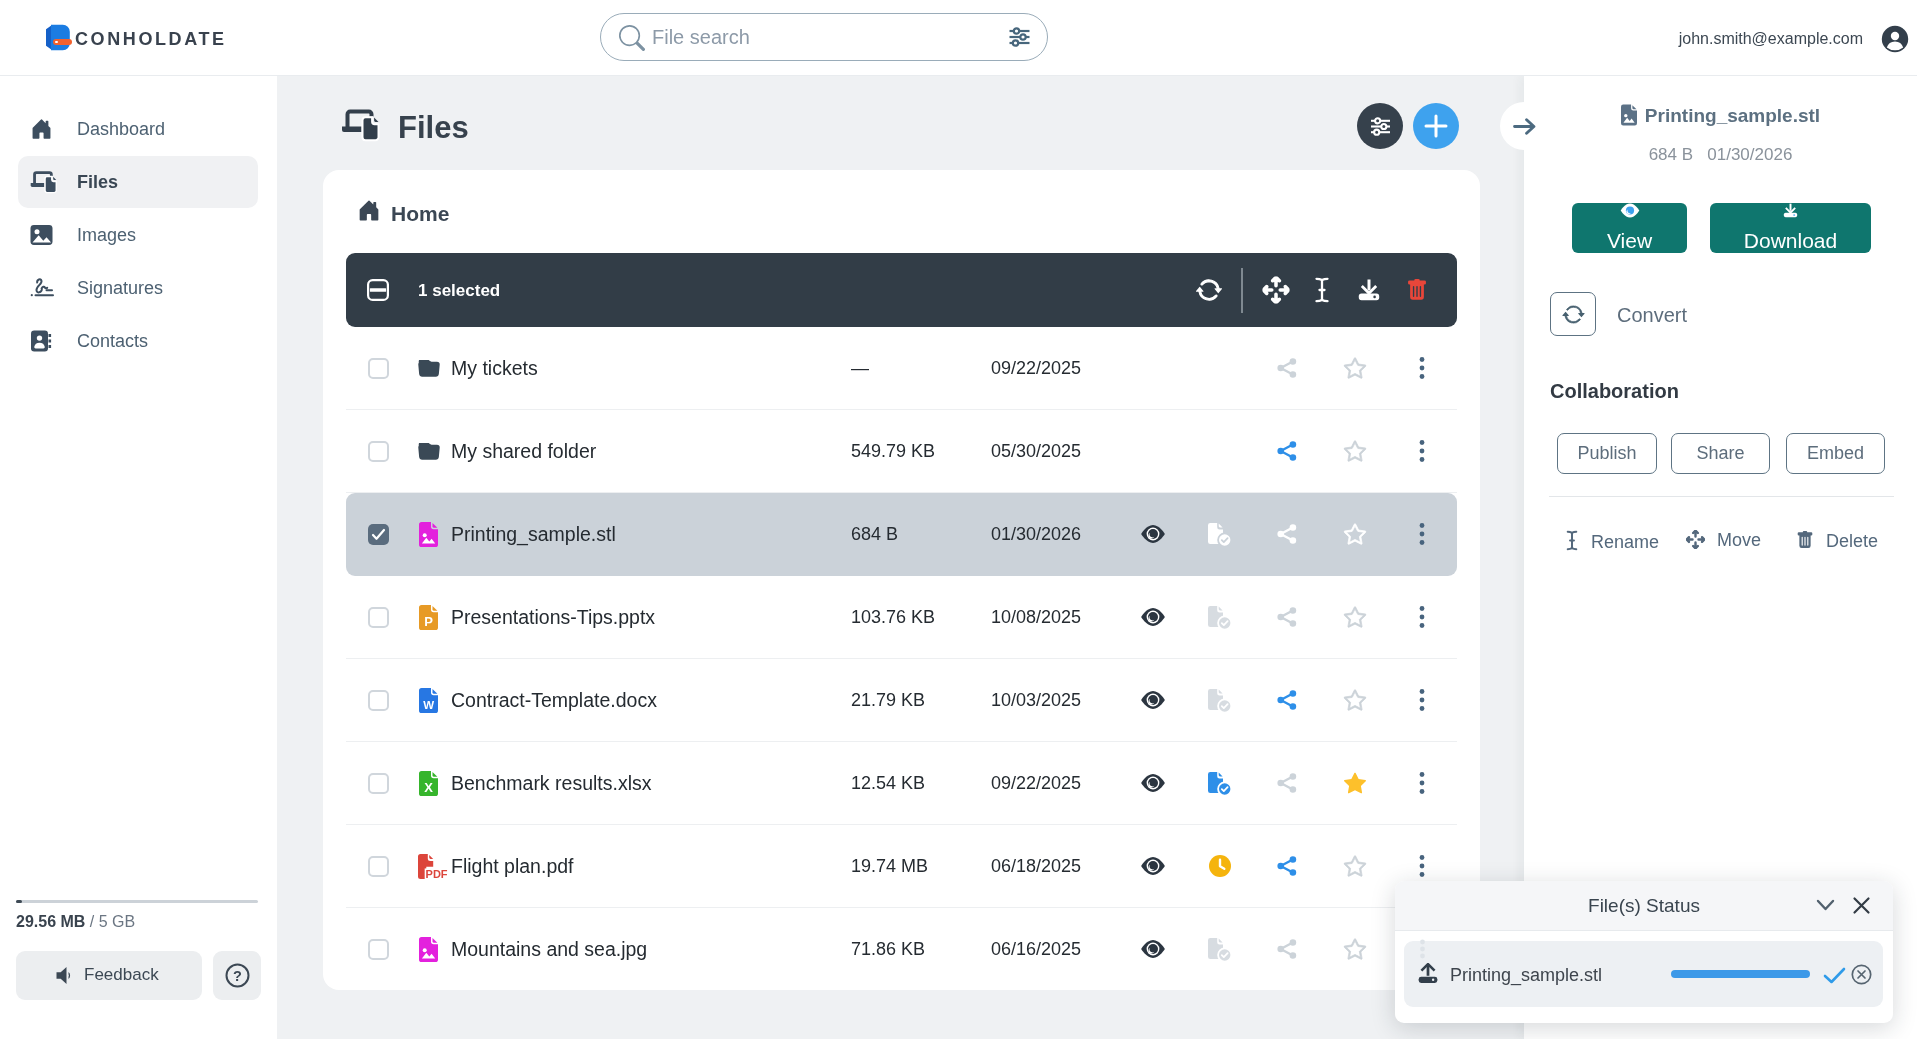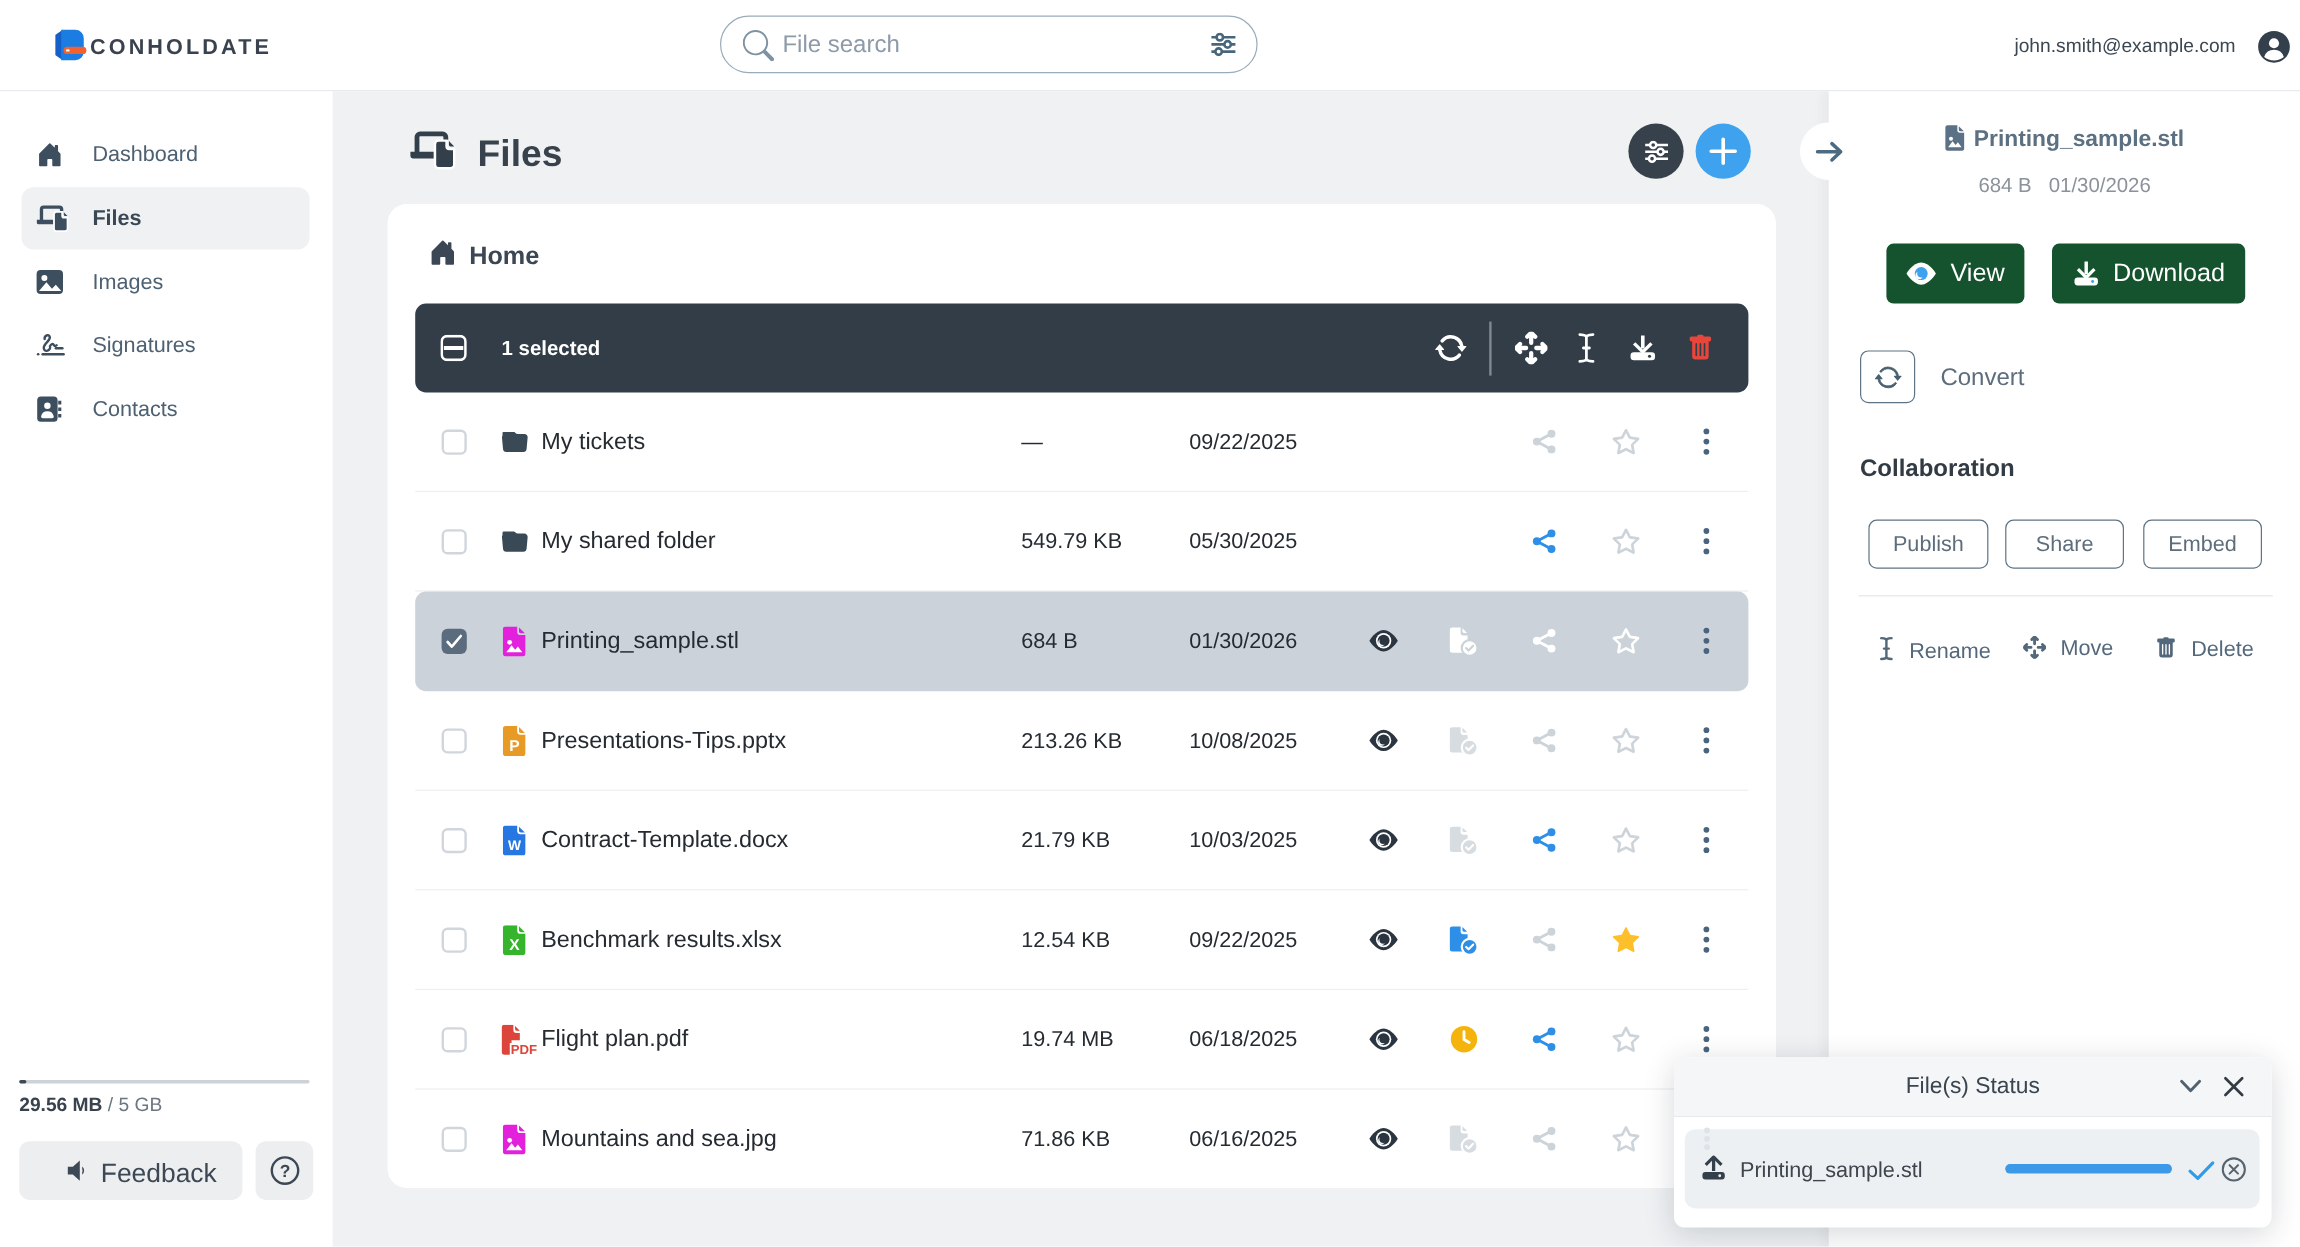--- a/index.html
+++ b/index.html
@@ -21,21 +21,21 @@
 .navitem .ic { position:absolute; left:30px; top:50%; transform:translateY(-50%); }
 .navitem .tx { position:absolute; left:77px; top:50%; transform:translateY(-50%); font-size:18px; color:#4d6172; }
 .navitem .tx.b { font-weight:bold; color:#3a4754; }
 #navsel { position:absolute; left:18px; top:80px; width:240px; height:52px; background:#f0f1f3; border-radius:10px; }
 #storbar { position:absolute; left:16px; top:824px; width:242px; height:3px; background:#ccd2d8; border-radius:2px; }
 #storbar i { position:absolute; left:0; top:0; width:6px; height:3px; background:#3e4a55; border-radius:2px; display:block; }
 #stortext { position:absolute; left:16px; top:837px; font-size:16px; color:#6b7683; }
 #stortext b { color:#39434e; }
 #feedback { position:absolute; left:16px; top:875px; width:186px; height:49px; background:#eceef0; border-radius:9px; }
 #feedback .ic { position:absolute; left:39px; top:14px; }
-#feedback span { position:absolute; left:68px; top:14px; font-size:22px; color:#3c4854; }
+#feedback span { position:absolute; left:68px; top:14px; font-size:17px; color:#3c4854; }
 #helpbtn { position:absolute; left:213px; top:875px; width:48px; height:49px; background:#eceef0; border-radius:9px; }
 #helpbtn .ic { position:absolute; left:12px; top:12px; }
 #main { position:absolute; left:277px; top:76px; width:1247px; height:963px; background:#eff1f3; }
 #ticon { position:absolute; left:64px; top:32px; }
 #ptitle { position:absolute; left:121px; top:34px; font-size:31px; font-weight:bold; color:#37424d; }
 #filterbtn { position:absolute; left:1080px; top:27px; width:46px; height:46px; border-radius:50%; background:#36414c; }
 #filterbtn svg { position:absolute; left:13px; top:14px; }
 #plusbtn { position:absolute; left:1136px; top:27px; width:46px; height:46px; border-radius:50%; background:#3ea2ee; }
 #card { position:absolute; left:46px; top:94px; width:1157px; height:820px; background:#fff; border-radius:16px; }
 #homerow { position:absolute; left:34px; top:29px; height:30px; }
@@ -55,21 +55,21 @@
 .fsize { position:absolute; left:505px; top:31px; font-size:18px; color:#252b31; }
 .fdate { position:absolute; left:645px; top:31px; font-size:18px; color:#252b31;text-align:center; }
 .ric { position:absolute; top:41px; transform:translate(-50%,-50%); }
 #rpanel { position:absolute; left:1524px; top:76px; width:393px; height:963px; background:#fff; box-shadow:-4px 0 10px rgba(40,50,60,0.05); z-index:10; }
 #backbtn { position:absolute; left:-24px; top:26px; width:48px; height:48px; border-radius:50%; background:#fff; }
 #backbtn svg { position:absolute; left:13px; top:15px; }
 #rtitlebox { position:absolute; left:0; top:28px; width:100%; text-align:center; }
 #rtitlebox svg { display:inline-block; vertical-align:-4px; margin-right:8px; }
 #rtitlebox b { font-size:19px; font-weight:bold; color:#5c7081; }
 #rsub { position:absolute; left:0; top:69px; width:100%; text-align:center; font-size:17px; color:#8a929b; }
-.bluebtn { position:absolute; top:127px; height:50px; background:#14532d; border-radius:6px; color:#fff; font-size:21px; display:flex; align-items:center; justify-content:center; gap:11px; }
+.bluebtn { position:absolute; top:127px; height:50px; background:#0f766e; border-radius:6px; color:#fff; font-size:21px; display:flex; align-items:center; justify-content:center; gap:11px;flex-direction:column; }
 #convbtn { position:absolute; left:26px; top:216px; width:46px; height:44px; border:1px solid #5d7383; border-radius:7px; }
 #convbtn svg { position:absolute; left:11px; top:10px; }
 #convtx { position:absolute; left:93px; top:228px; font-size:20px; color:#5d6d7c; }
 #collab { position:absolute; left:26px; top:304px; font-size:20px; font-weight:bold; color:#323a43; }
 .obtn { position:absolute; top:357px; height:41px; border:1px solid #5e7484; border-radius:7px; text-align:center; font-size:18px; color:#5d6d7c; line-height:39px; }
 #rdiv { position:absolute; left:25px; top:420px; width:345px; height:1px; background:#e3e6e9; }
 .ract { position:absolute; top:454px; height:26px; font-size:18px; color:#54687c; }
 .ract svg { display:inline-block; vertical-align:-3px; margin-right:7px; }
 #popup { position:absolute; left:1395px; top:881px; width:498px; height:142px; background:#fff; border-radius:9px; box-shadow:0 5px 25px rgba(30,40,50,0.18); z-index:40; }
 #pophead { position:absolute; left:0; top:0; width:498px; height:50px; background:#f5f6f8; border-bottom:1px solid #e7eaed; border-radius:9px 9px 0 0; }
@@ -259,21 +259,21 @@
         </span>
   </div>
   <div class="frow" style="top:406px;">
     <span class="cbx"></span>
     <svg class="ficon" width="19" height="25" viewBox="0 0 19 25">
           <path d="M2.6 0H12v4.6a2.6 2.6 0 0 0 2.6 2.6H19v15.2a2.6 2.6 0 0 1-2.6 2.6H2.6A2.6 2.6 0 0 1 0 22.4V2.6A2.6 2.6 0 0 1 2.6 0z" fill="#e79a25"></path>
           <path d="M13.5 0.9l4.9 4.9h-3.4A1.5 1.5 0 0 1 13.5 4.3z" fill="#e79a25"></path>
           <text x="9.7" y="20.5" text-anchor="middle" font-size="13" font-weight="bold" fill="#fff" font-family="Liberation Sans,sans-serif">P</text>
         </svg>
     <span class="fname">Presentations-Tips.pptx</span>
-    <span class="fsize">213.26 KB</span>
+    <span class="fsize">103.76 KB</span>
     <span class="fdate">10/08/2025</span>
     <span class="ric" style="left:807px;">
           <svg width="25" height="19" viewBox="0 0 25 19">
             <path d="M12.5 0.6C5.8 0.6 0.7 9.5 0.7 9.5s5.1 8.9 11.8 8.9 11.8-8.9 11.8-8.9S19.2 0.6 12.5 0.6z" fill="#2b3540"></path>
             <circle cx="12.5" cy="9.5" r="6.4" fill="#fff"></circle>
             <circle cx="12.5" cy="9.5" r="5" fill="#2b3540"></circle>
             <circle cx="10.9" cy="11.0" r="2.9" fill="#fff"></circle>
             <circle cx="12.3" cy="9.6" r="3.3" fill="#2b3540"></circle>
           </svg>
         </span>

